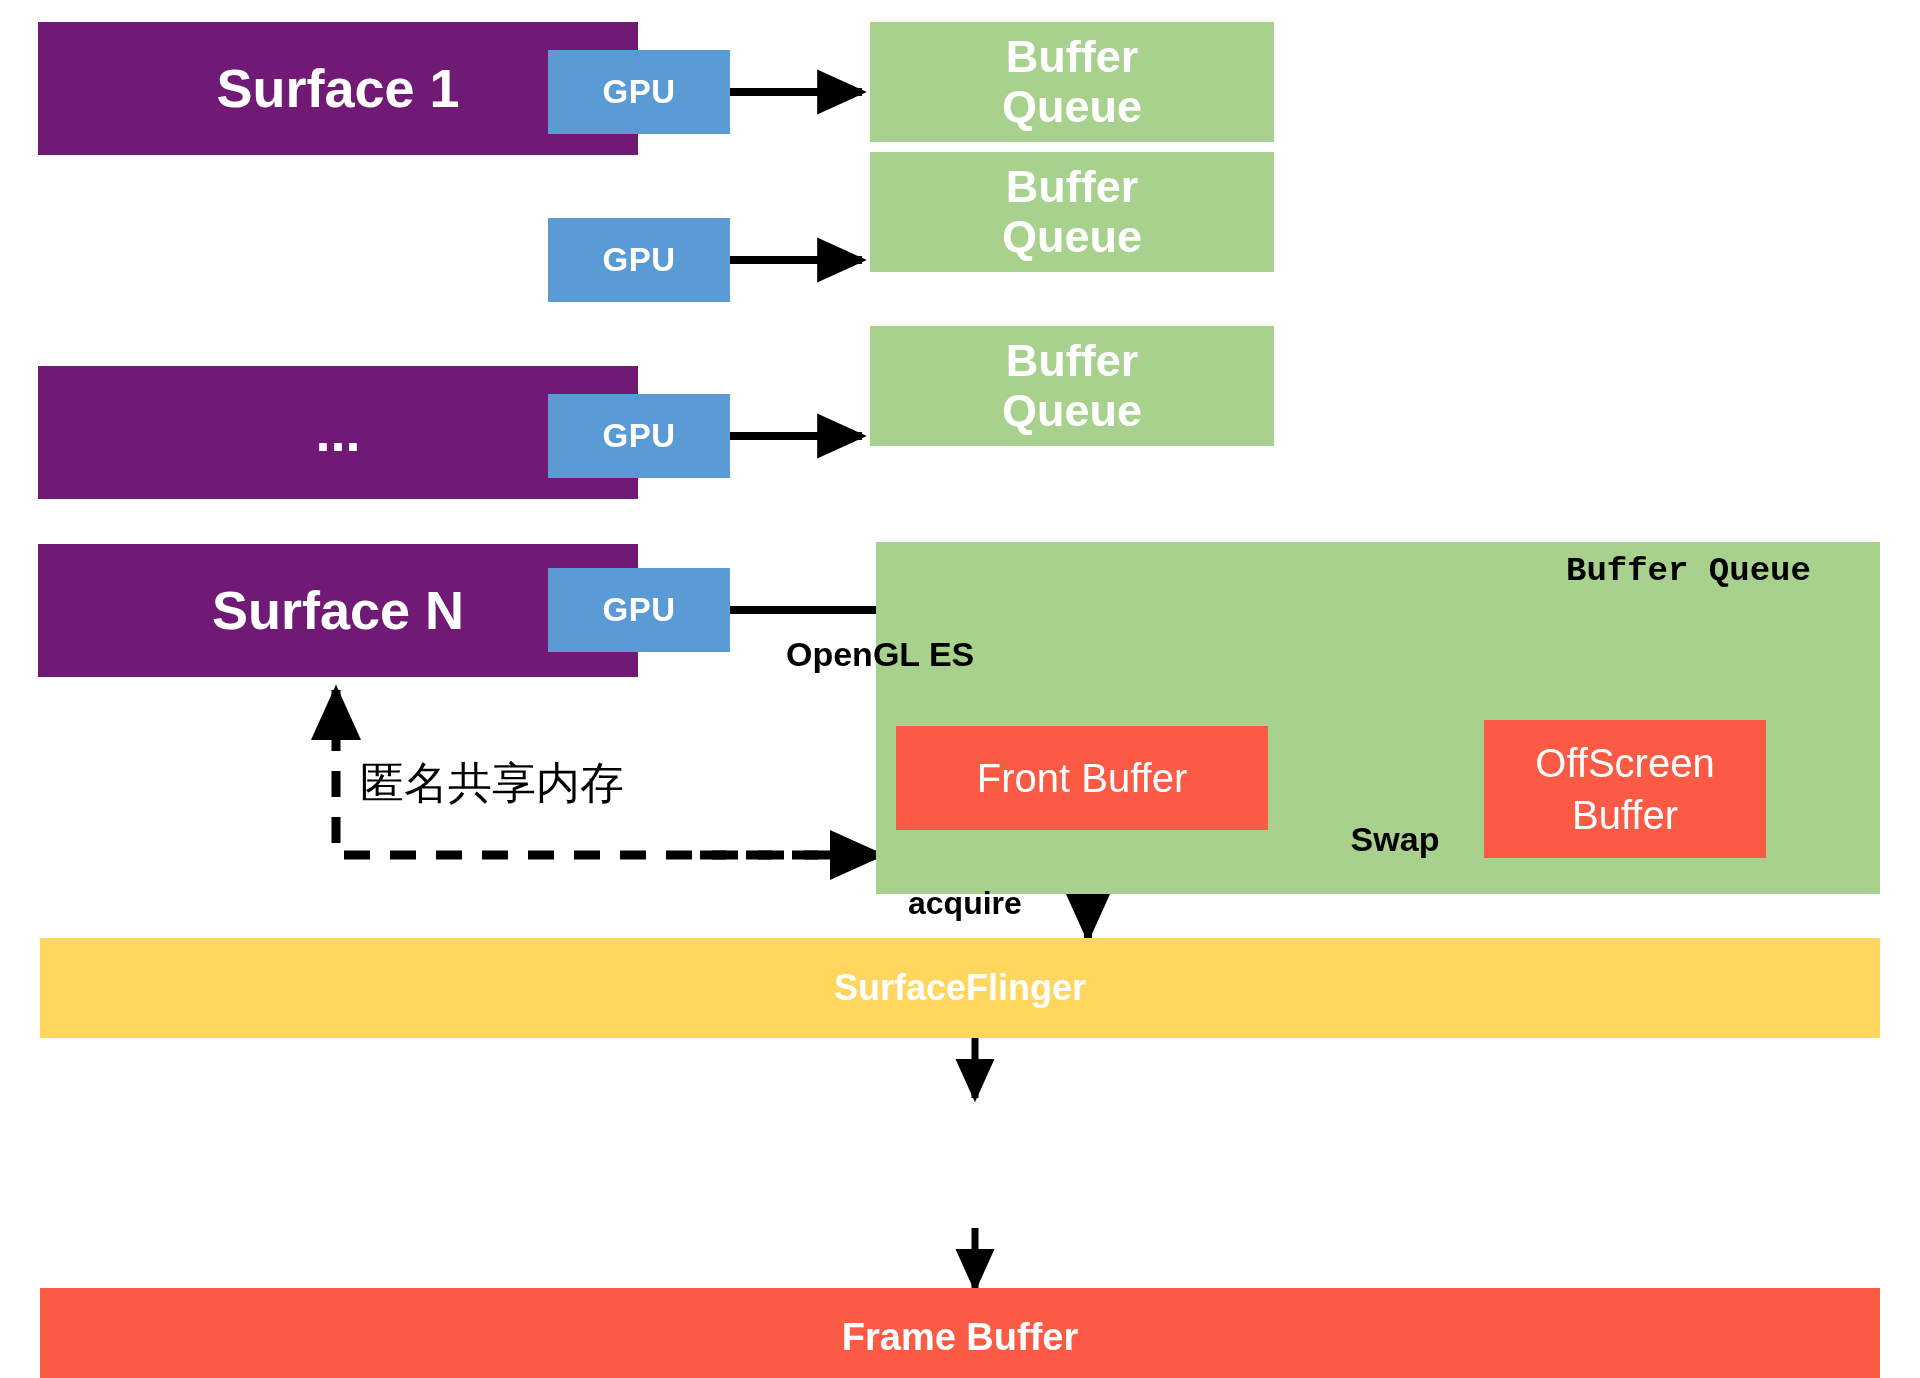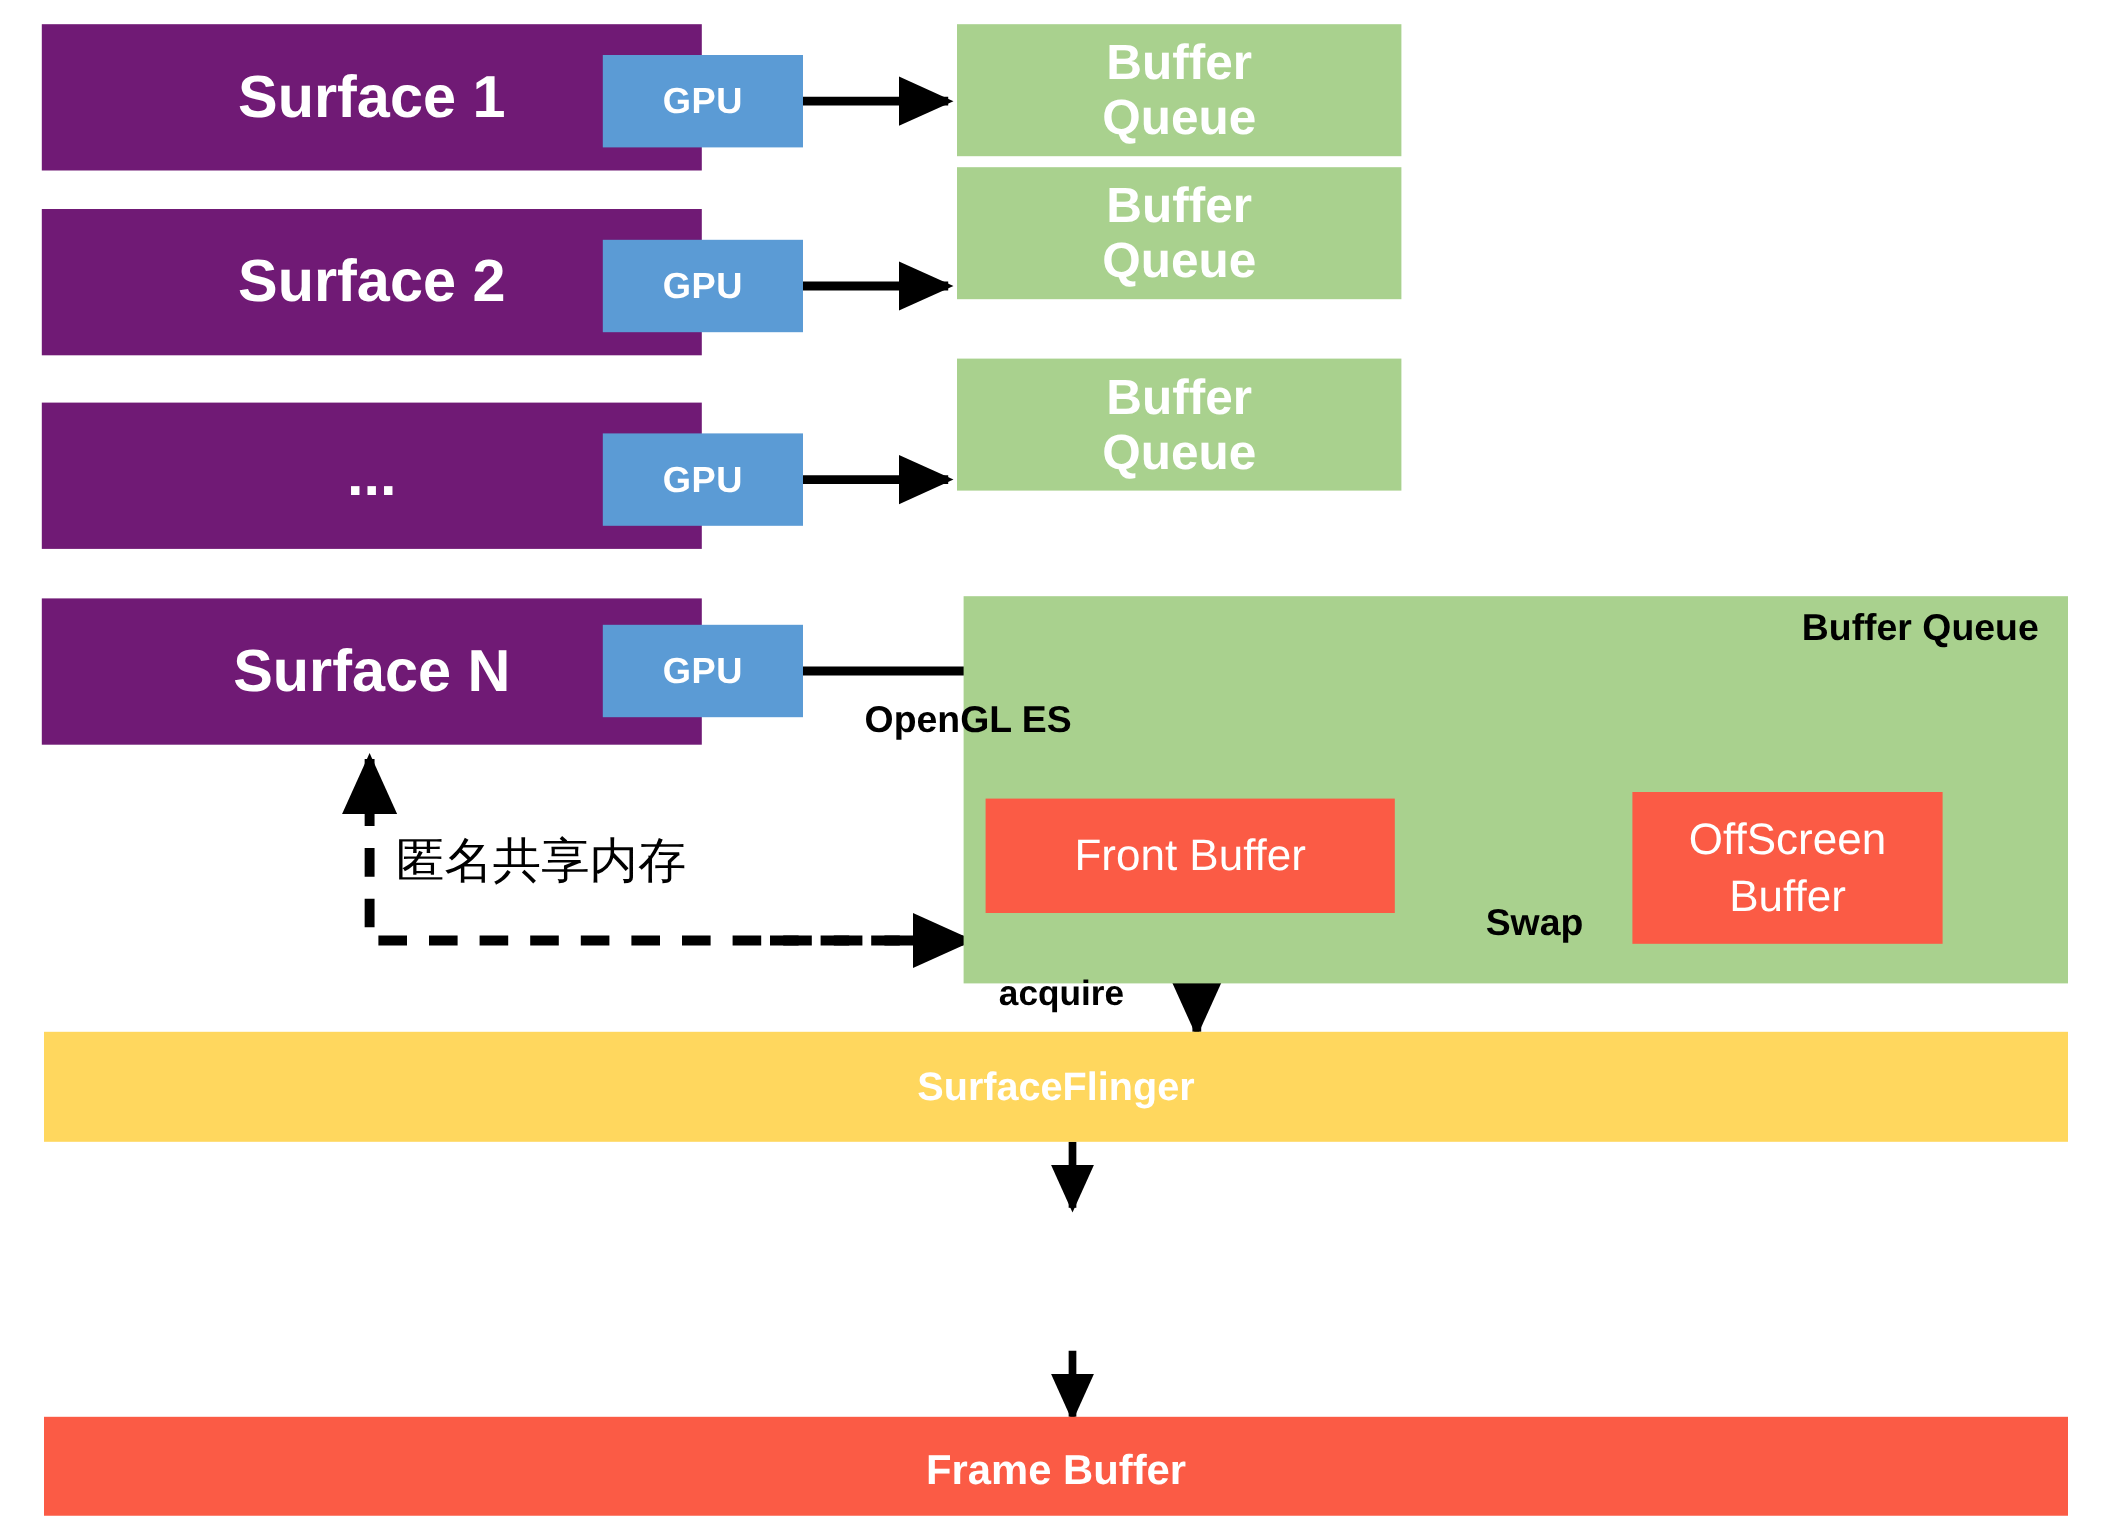--- a/index.html
+++ b/index.html
@@ -133,23 +133,20 @@
     <span>Surface 1</span>
   </div>
   <div class="node gpu-box" style="left:548px; top:50px; width:182px; height:84px;">
     <span>GPU</span>
   </div>
   <div class="node queue-box" style="left:870px; top:22px; width:404px; height:120px;">
     <span>Buffer</span>
     <span>Queue</span>
   </div>
 
-  <div class="node surface-box" style="left:38px; top:190px; width:600px; height:133px;">
-    <span>Surface 2</span>
-  </div>
   <div class="node gpu-box" style="left:548px; top:218px; width:182px; height:84px;">
     <span>GPU</span>
   </div>
   <div class="node queue-box" style="left:870px; top:152px; width:404px; height:120px;">
     <span>Buffer</span>
     <span>Queue</span>
   </div>
 
   <div class="node surface-box" style="left:38px; top:366px; width:600px; height:133px;">
     <span>...</span>
@@ -164,21 +161,21 @@
 
   <div class="node bigqueue-panel" style="left:876px; top:542px; width:1004px; height:352px;"></div>
 
   <div class="node surface-box" style="left:38px; top:544px; width:600px; height:133px;">
     <span>Surface N</span>
   </div>
   <div class="node gpu-box" style="left:548px; top:568px; width:182px; height:84px;">
     <span>GPU</span>
   </div>
 
-  <div class="edge-label lbl-bq" style="left:1638px; top:552px;">Buffer Queue</div>
+  <div class="edge-label lbl-bq" style="left:1566px; top:552px;font-family:Liberation Mono, monospace;">Buffer Queue</div>
 
   <div class="edge-label lbl-opengl" style="left:786px; top:635px;">OpenGL ES</div>
 
   <div class="node redbuf-box" style="left:896px; top:726px; width:372px; height:104px;">
     <span>Front Buffer</span>
   </div>
 
   <div class="edge-label lbl-swap" style="left:1310px; top:744px; width:170px;">
     <div>Swap</div>
     <div style="margin-top:32px;">Buffer</div>

